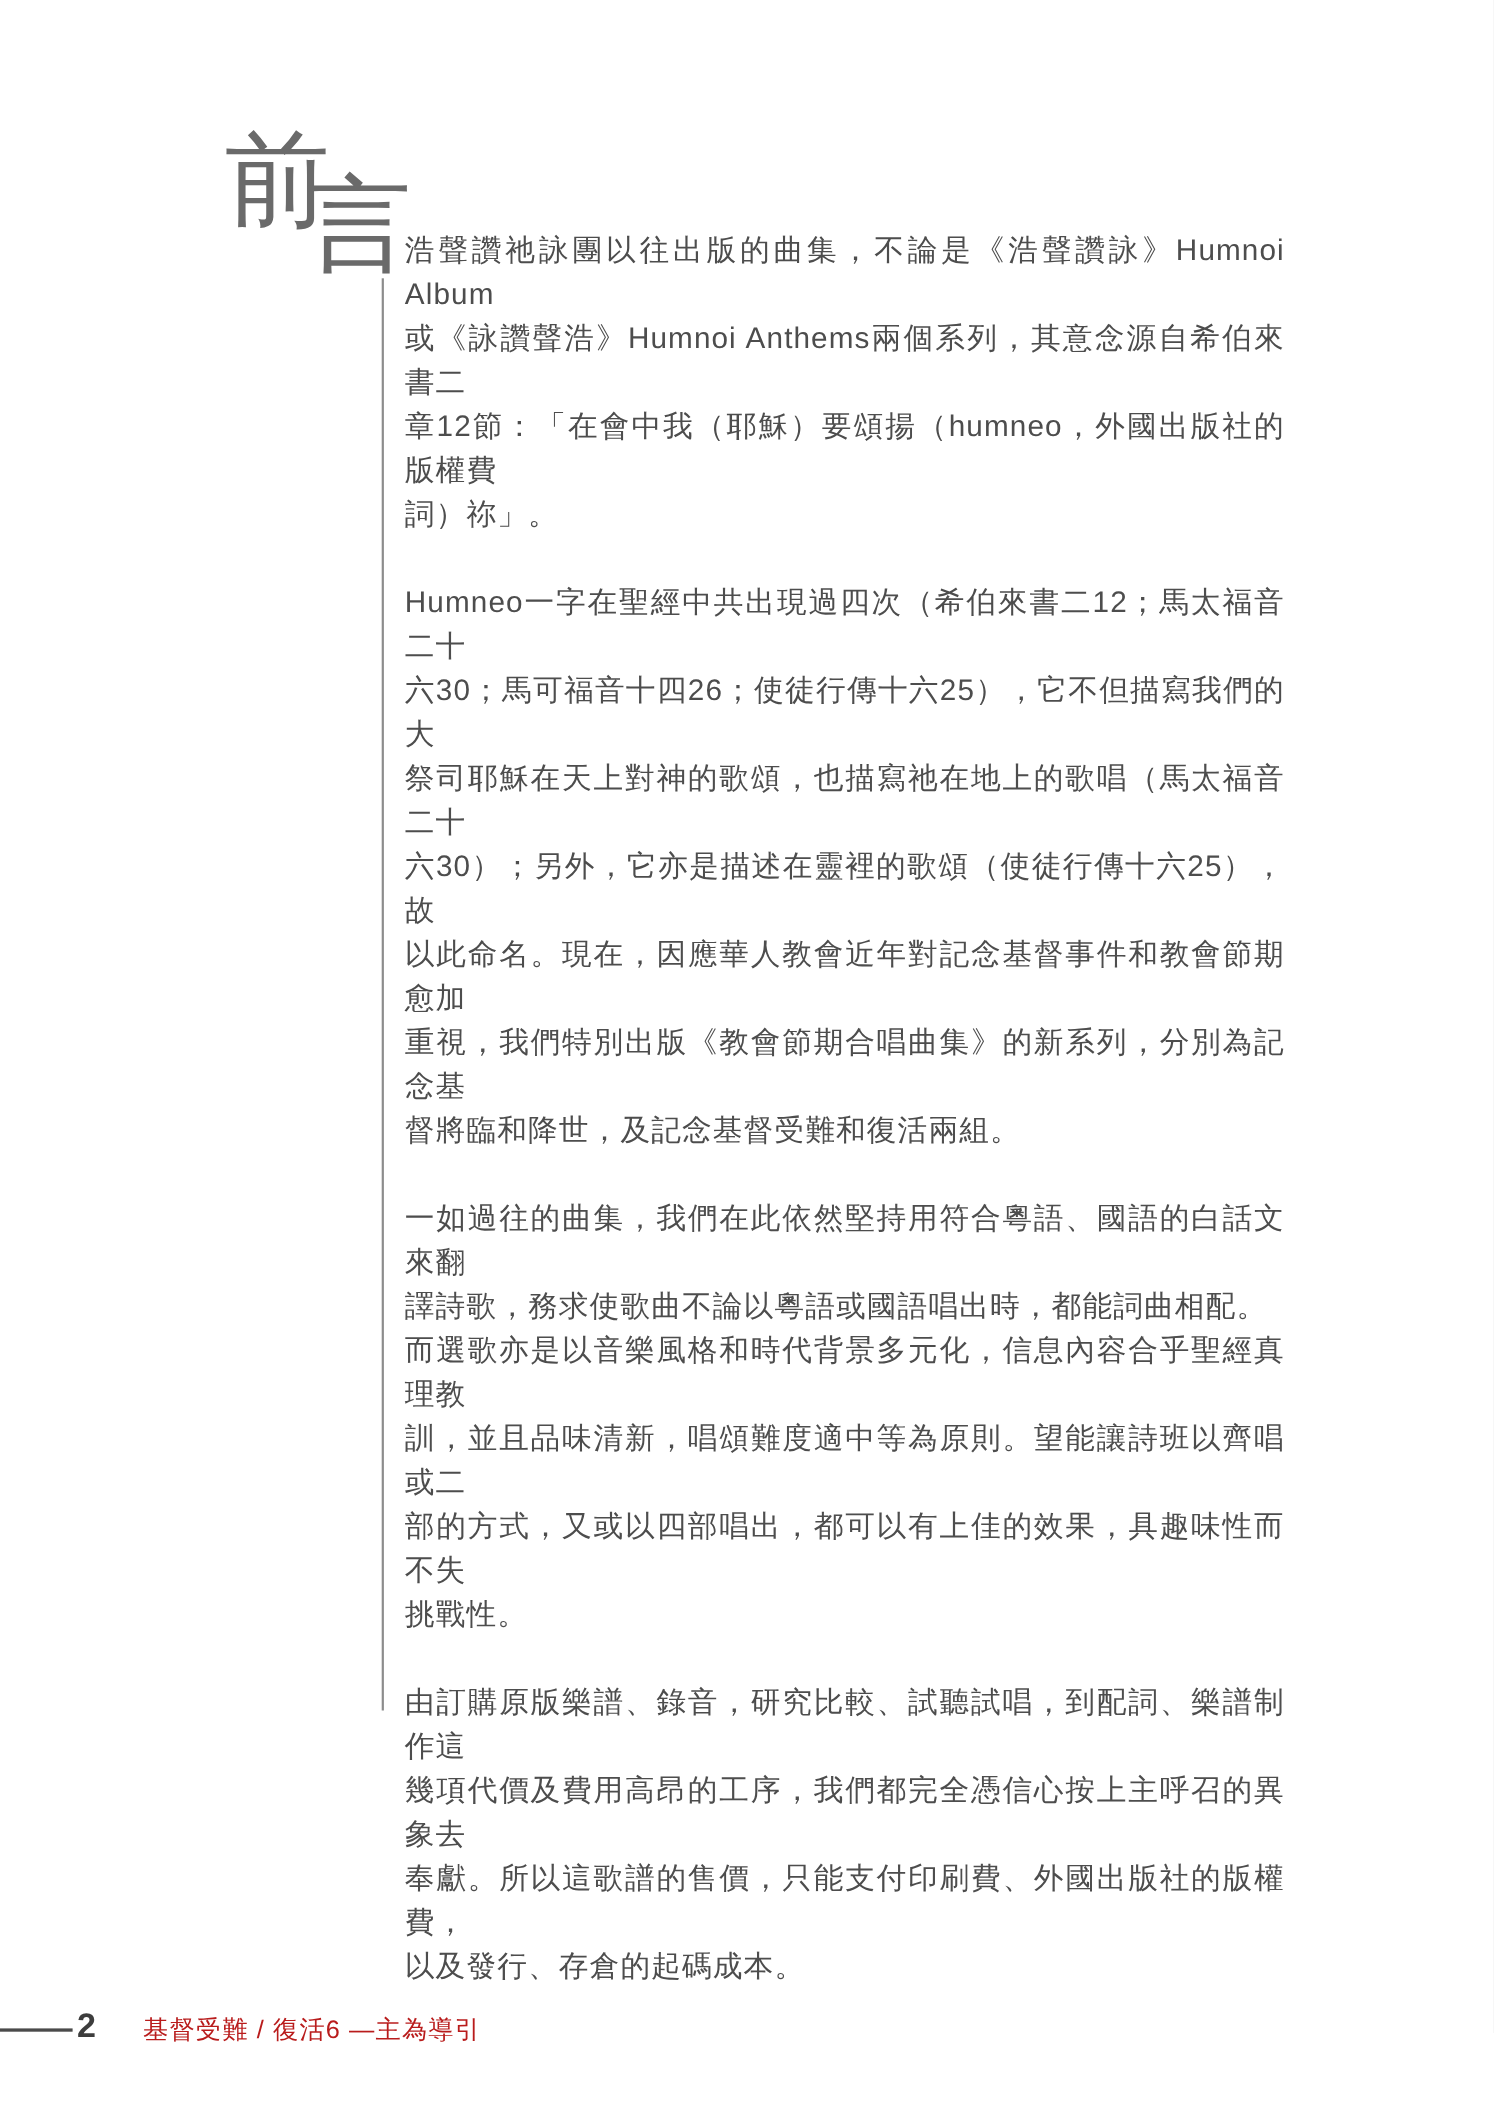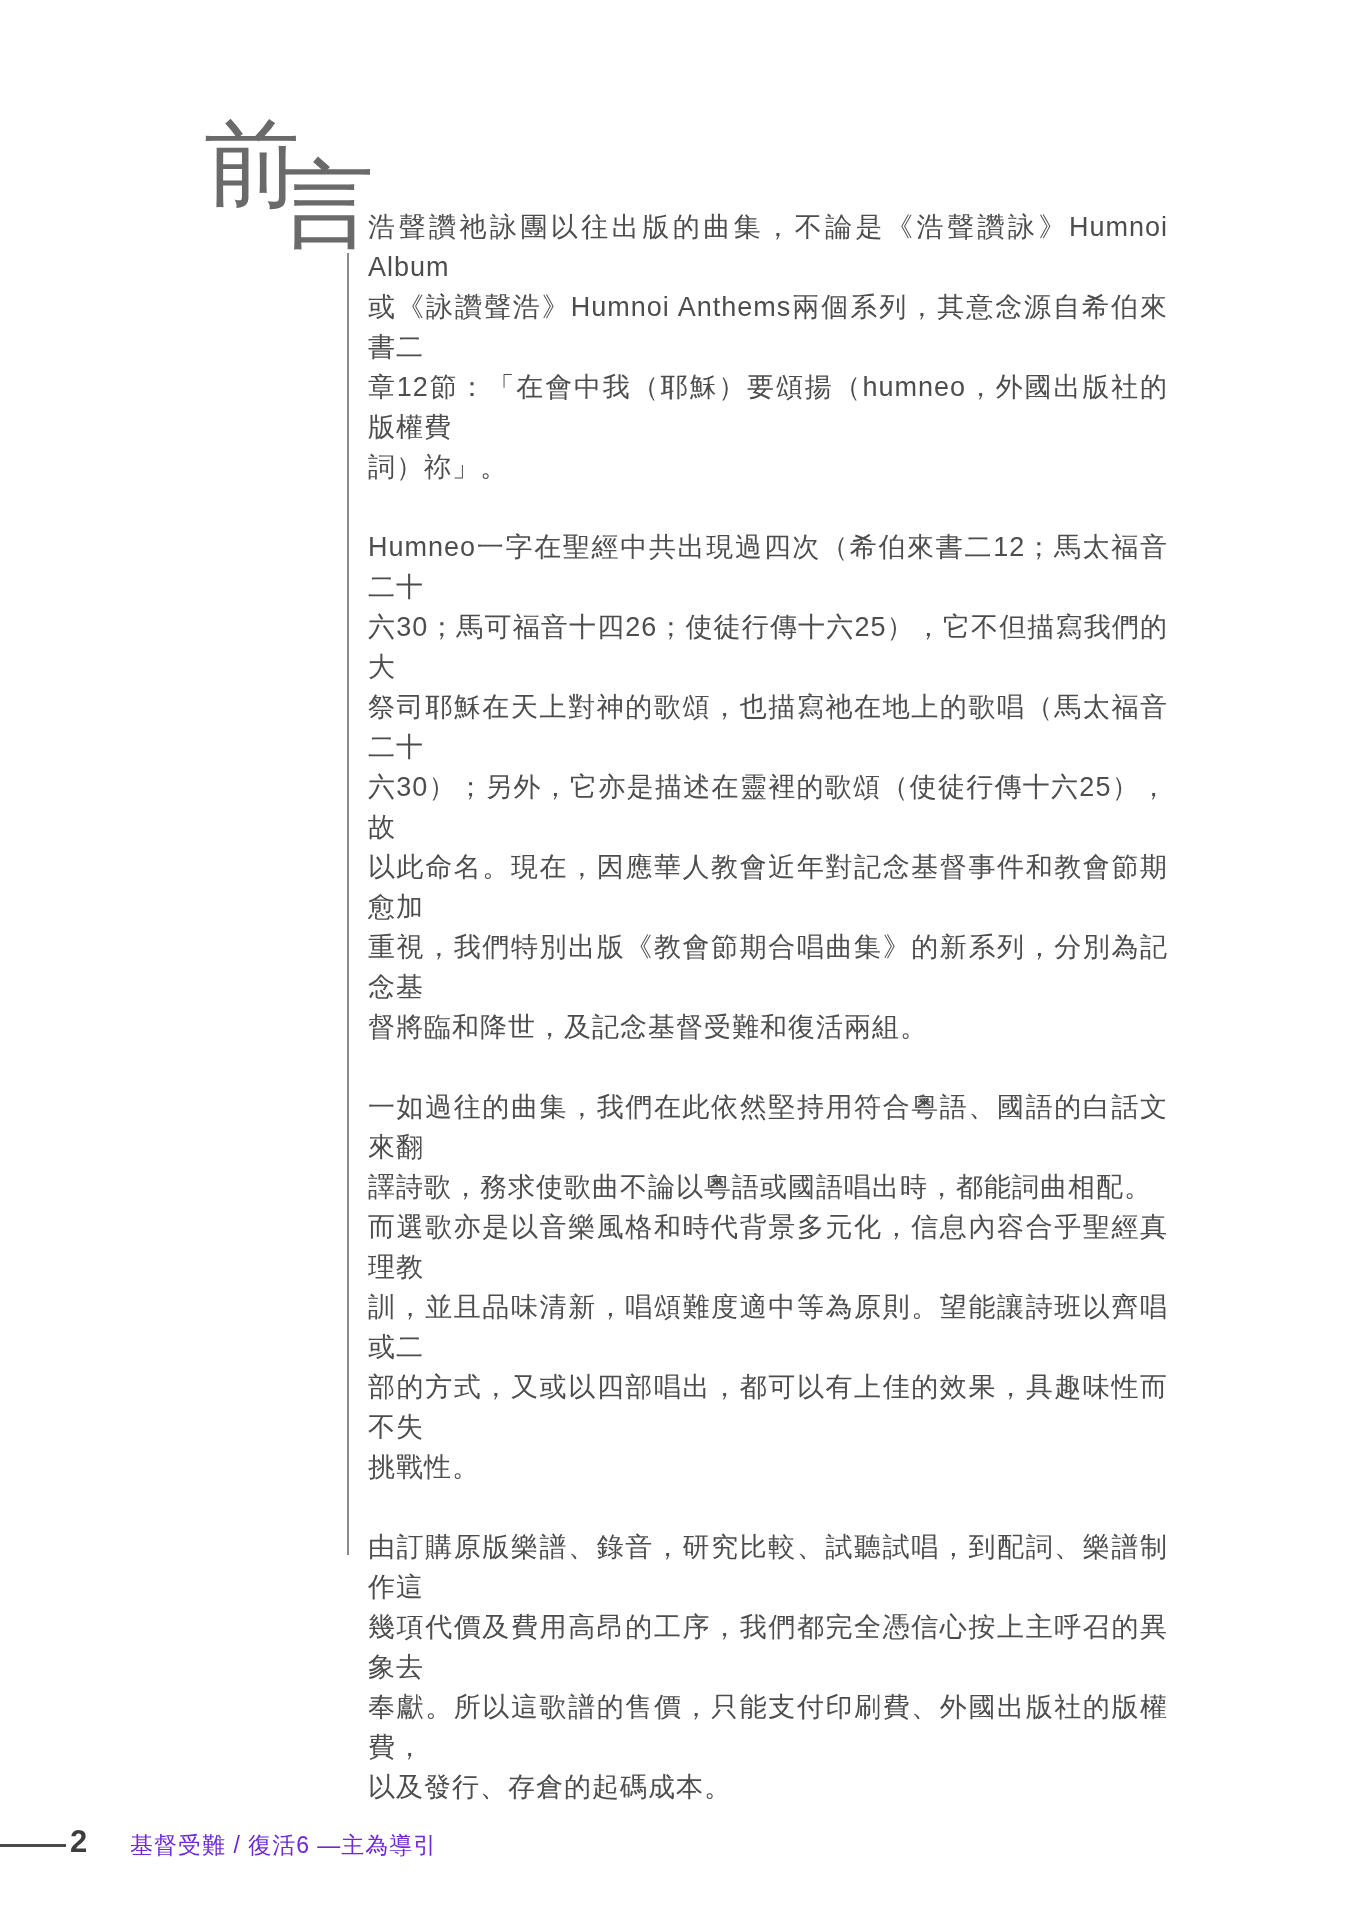--- a/index.html
+++ b/index.html
@@ -73,21 +73,21 @@
     top: 4px;
     font-size: 31px;
     font-weight: bold;
     color: #3d3d3d;
   }
   .book-title {
     position: absolute;
     left: 130px;
     top: 10px;
     font-size: 23px;
-    color: #6d28d9;
+    color: #b91c1c;
     letter-spacing: 1px;
   }
 </style>
 </head>
 <body>
 
 <div class="page">
 
   <div class="title-block">
     <span class="title-char first">前</span>

